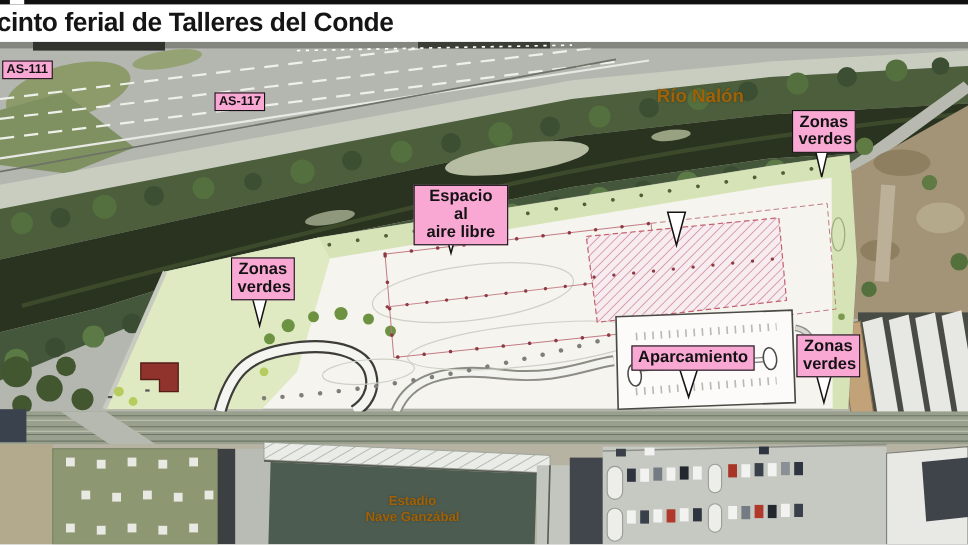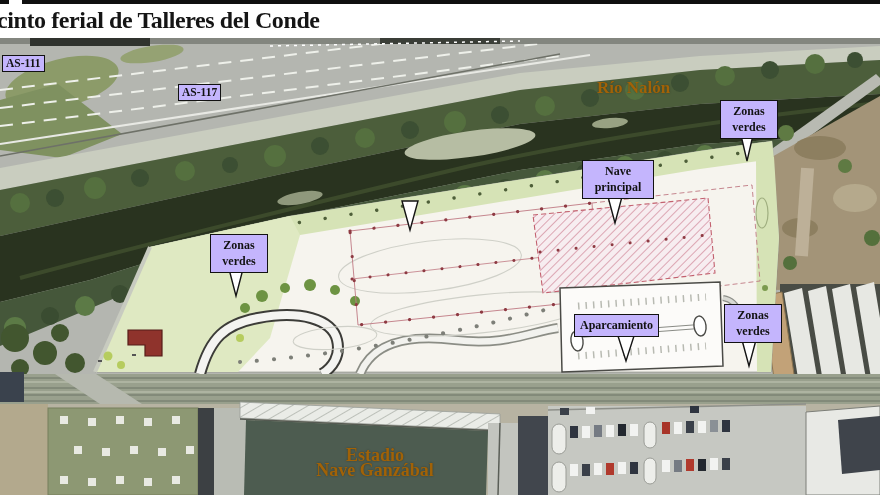--- a/index.html
+++ b/index.html
@@ -1,30 +1,30 @@
 <!DOCTYPE html>
 <html><head>
 <meta charset="utf-8">
 <style>
   html,body{margin:0;padding:0;background:#e9e9e9;}
   .stage{position:relative;width:880px;height:495px;overflow:hidden;background:#fff;
-         font-family:Liberation Serif, serif;}
+         font-family:Liberation Sans, sans-serif;}
   .topbar{position:absolute;left:0;top:0;width:880px;height:4px;background:#101010;}
   .topbar-notch{position:absolute;left:9px;top:0;width:13px;height:4px;background:#ffffff;}
   .title{position:absolute;left:-3px;top:7px;font-size:24px;font-weight:800;color:#151515;
          letter-spacing:-0.4px;white-space:nowrap;}
   .scene{position:absolute;left:0;top:38px;width:880px;height:457px;display:block;}
-  .lbl{position:absolute;background:#c4b5fd;border:1.5px solid #121212;color:#121212;
+  .lbl{position:absolute;background:#f9a8d4;border:1.5px solid #121212;color:#121212;
        font-weight:700;text-align:center;box-sizing:border-box;}
   .lbl.small{font-size:11.5px;line-height:13px;padding:1px 3px;}
-  .lbl.callout{font-size:12px;line-height:16px;padding:2px 5px 3px;}
+  .lbl.callout{font-size:15px;line-height:16px;padding:2px 5px 3px;}
   .freelabel{position:absolute;color:#a16207;font-weight:700;text-align:center;
              text-shadow:0 0 2px rgba(0,0,0,.35);}
   .rio{font-size:17px;}
-  .estadio{font-size:18px;line-height:15px;width:150px;}
+  .estadio{font-size:12px;line-height:15px;width:150px;}
   .lbl span,.freelabel span{display:block;}
 </style>
 </head>
 <body>
 
 <div class="stage">
 
   <div class="topbar"></div>
   <div class="topbar-notch"></div>
   <div class="title">cinto ferial de Talleres del Conde</div>
@@ -330,35 +330,35 @@
       <path d="M740,93 L747,123 L754,93 Z"></path>
       <path d="M229,231 L236,258 L243,231 Z"></path>
       <path d="M618,298 L626,323 L634,298 Z"></path>
       <path d="M742,302 L749,328 L756,302 Z"></path>
     </g>
   </svg>
 
   <div class="lbl small" style="left:2px;top:55px;">
     <span>AS-111</span>
   </div>
-  <div class="lbl small" style="left:178px;top:84px;">
+  <div class="lbl small" style="left:195px;top:84px;">
     <span>AS-117</span>
   </div>
 
   <div class="freelabel rio" style="left:597px;top:78px;">
     <span>Río Nalón</span>
   </div>
 
   <div class="lbl callout" style="left:720px;top:100px;width:58px;">
     <span>Zonas</span>
     <span>verdes</span>
   </div>
-  <div class="lbl callout" style="left:582px;top:160px;width:72px;">
-    <span>Nave</span>
-    <span>principal</span>
+  <div class="lbl callout" style="left:376px;top:168px;width:86px;">
+    <span>Espacio al</span>
+    <span>aire libre</span>
   </div>
   <div class="lbl callout" style="left:210px;top:234px;width:58px;">
     <span>Zonas</span>
     <span>verdes</span>
   </div>
   <div class="lbl callout" style="left:574px;top:314px;">
     <span>Aparcamiento</span>
   </div>
   <div class="lbl callout" style="left:724px;top:304px;width:58px;">
     <span>Zonas</span>

